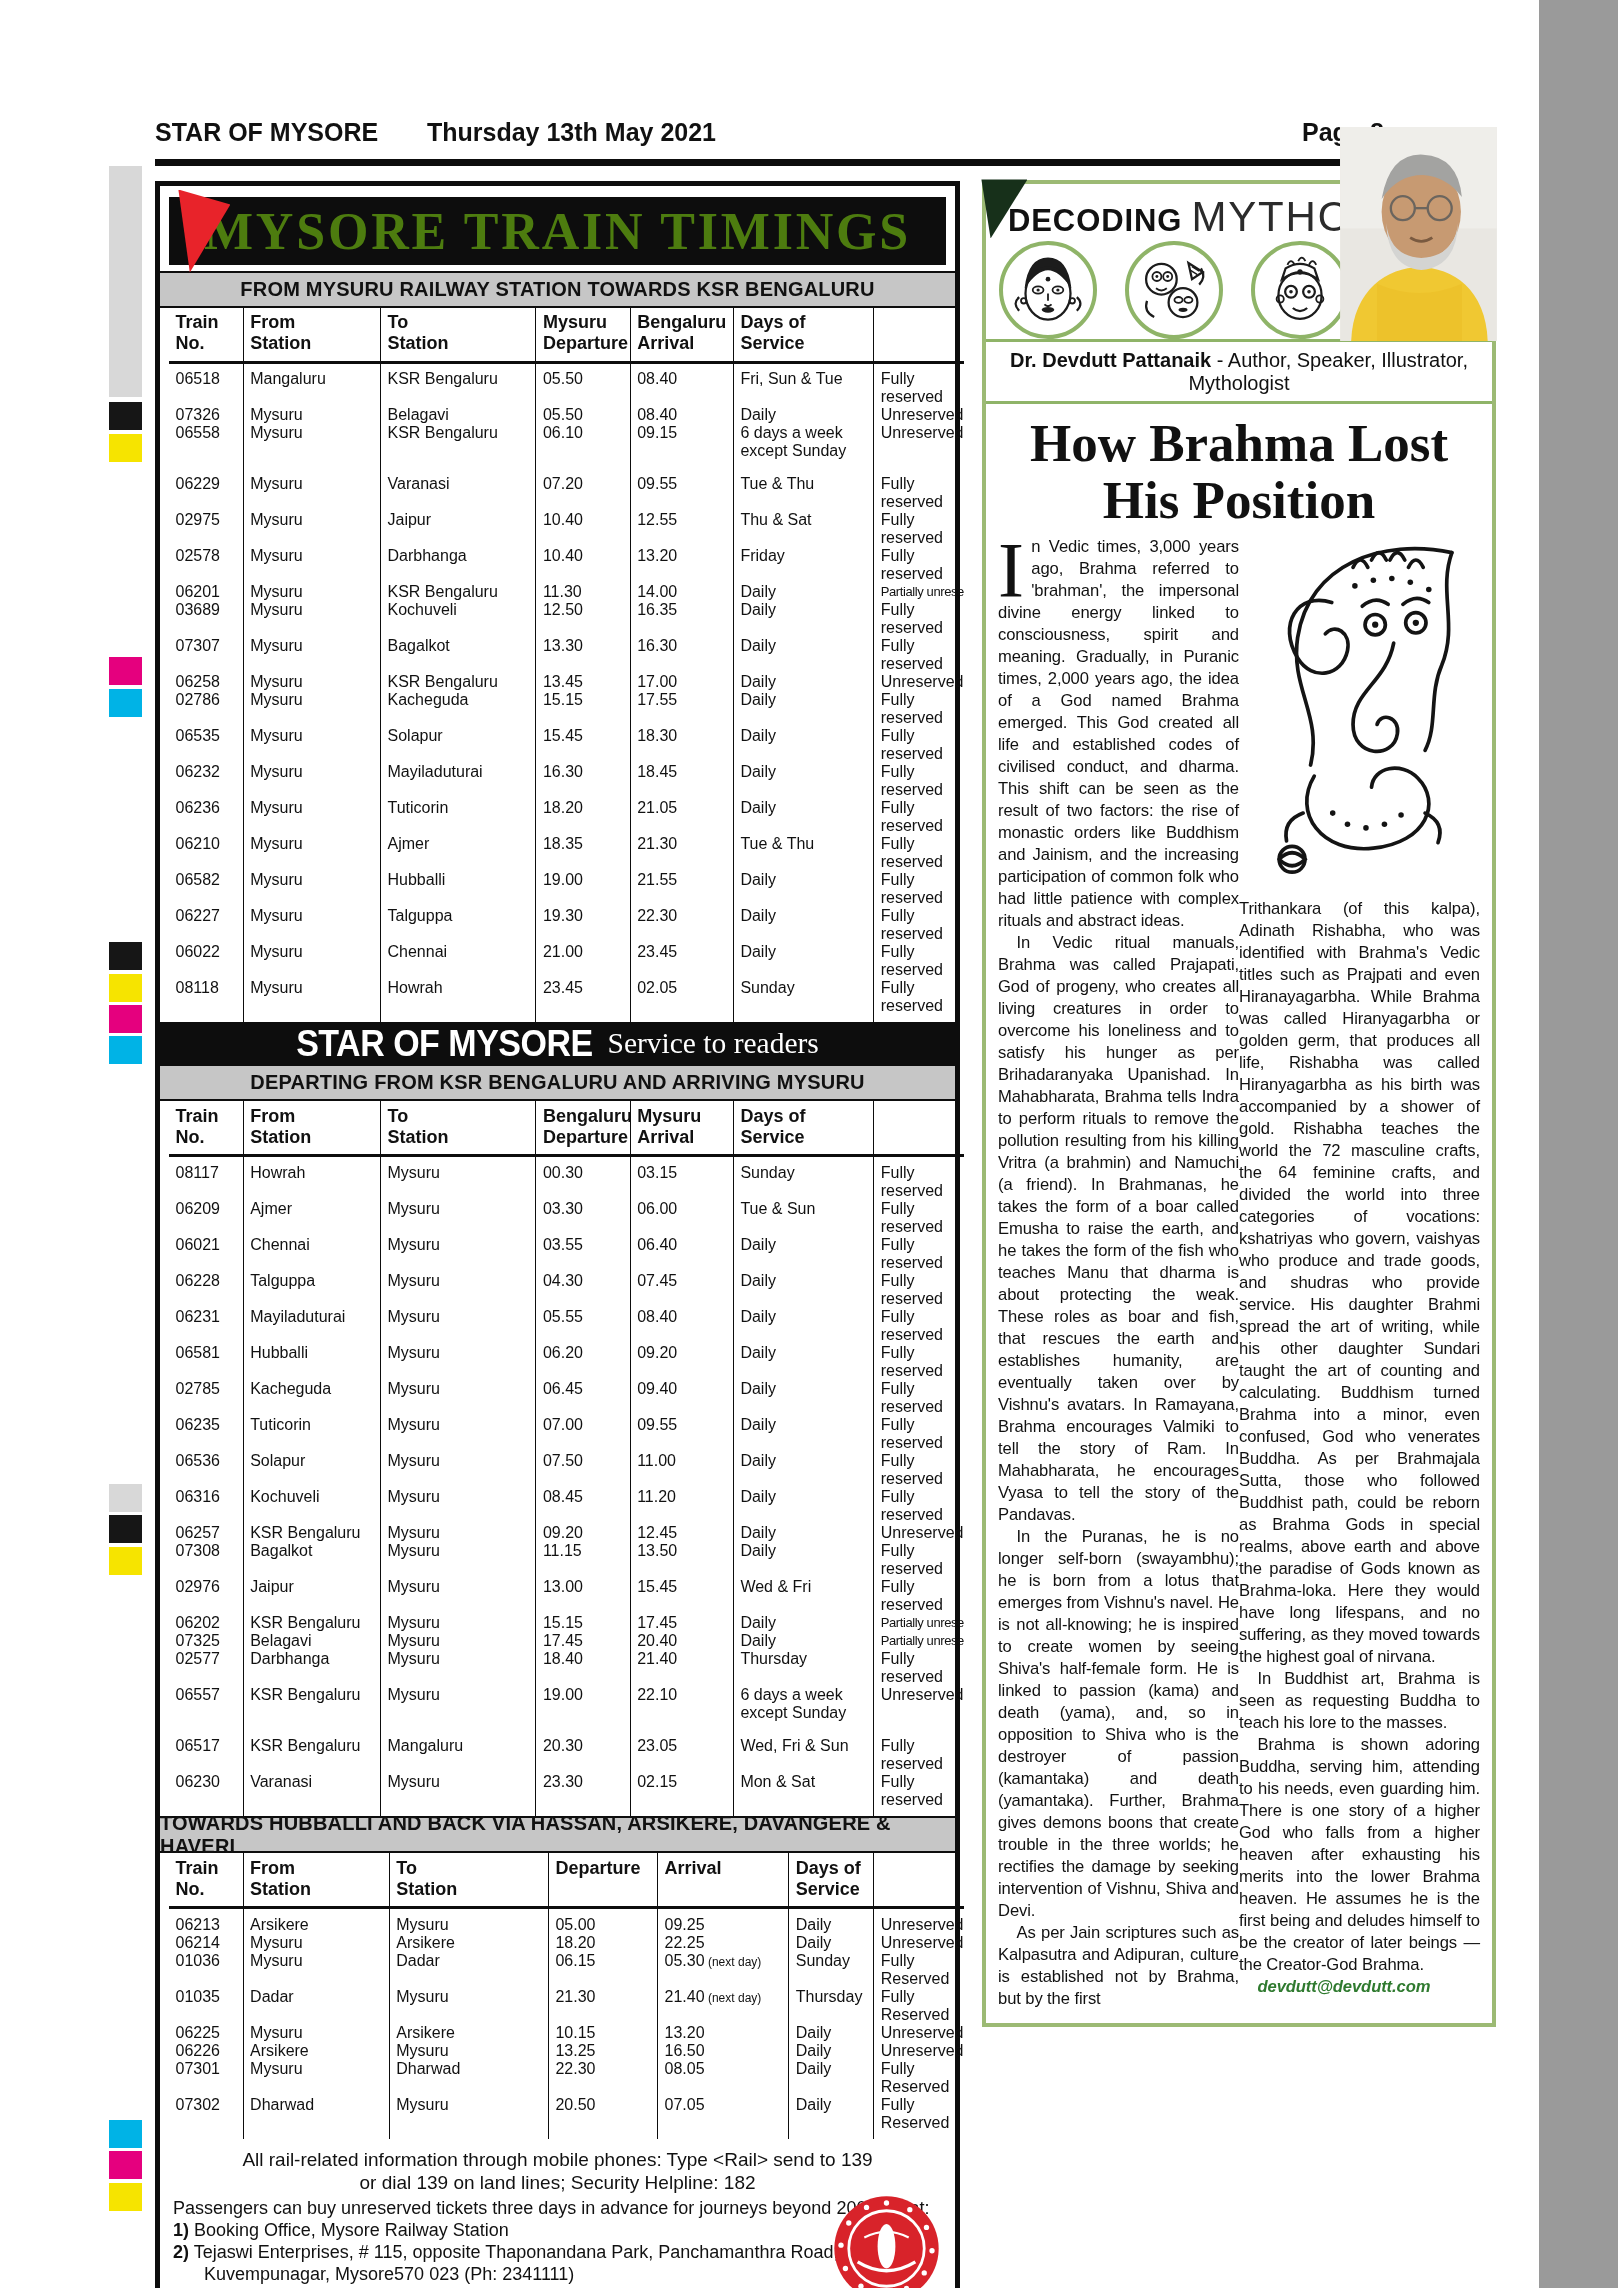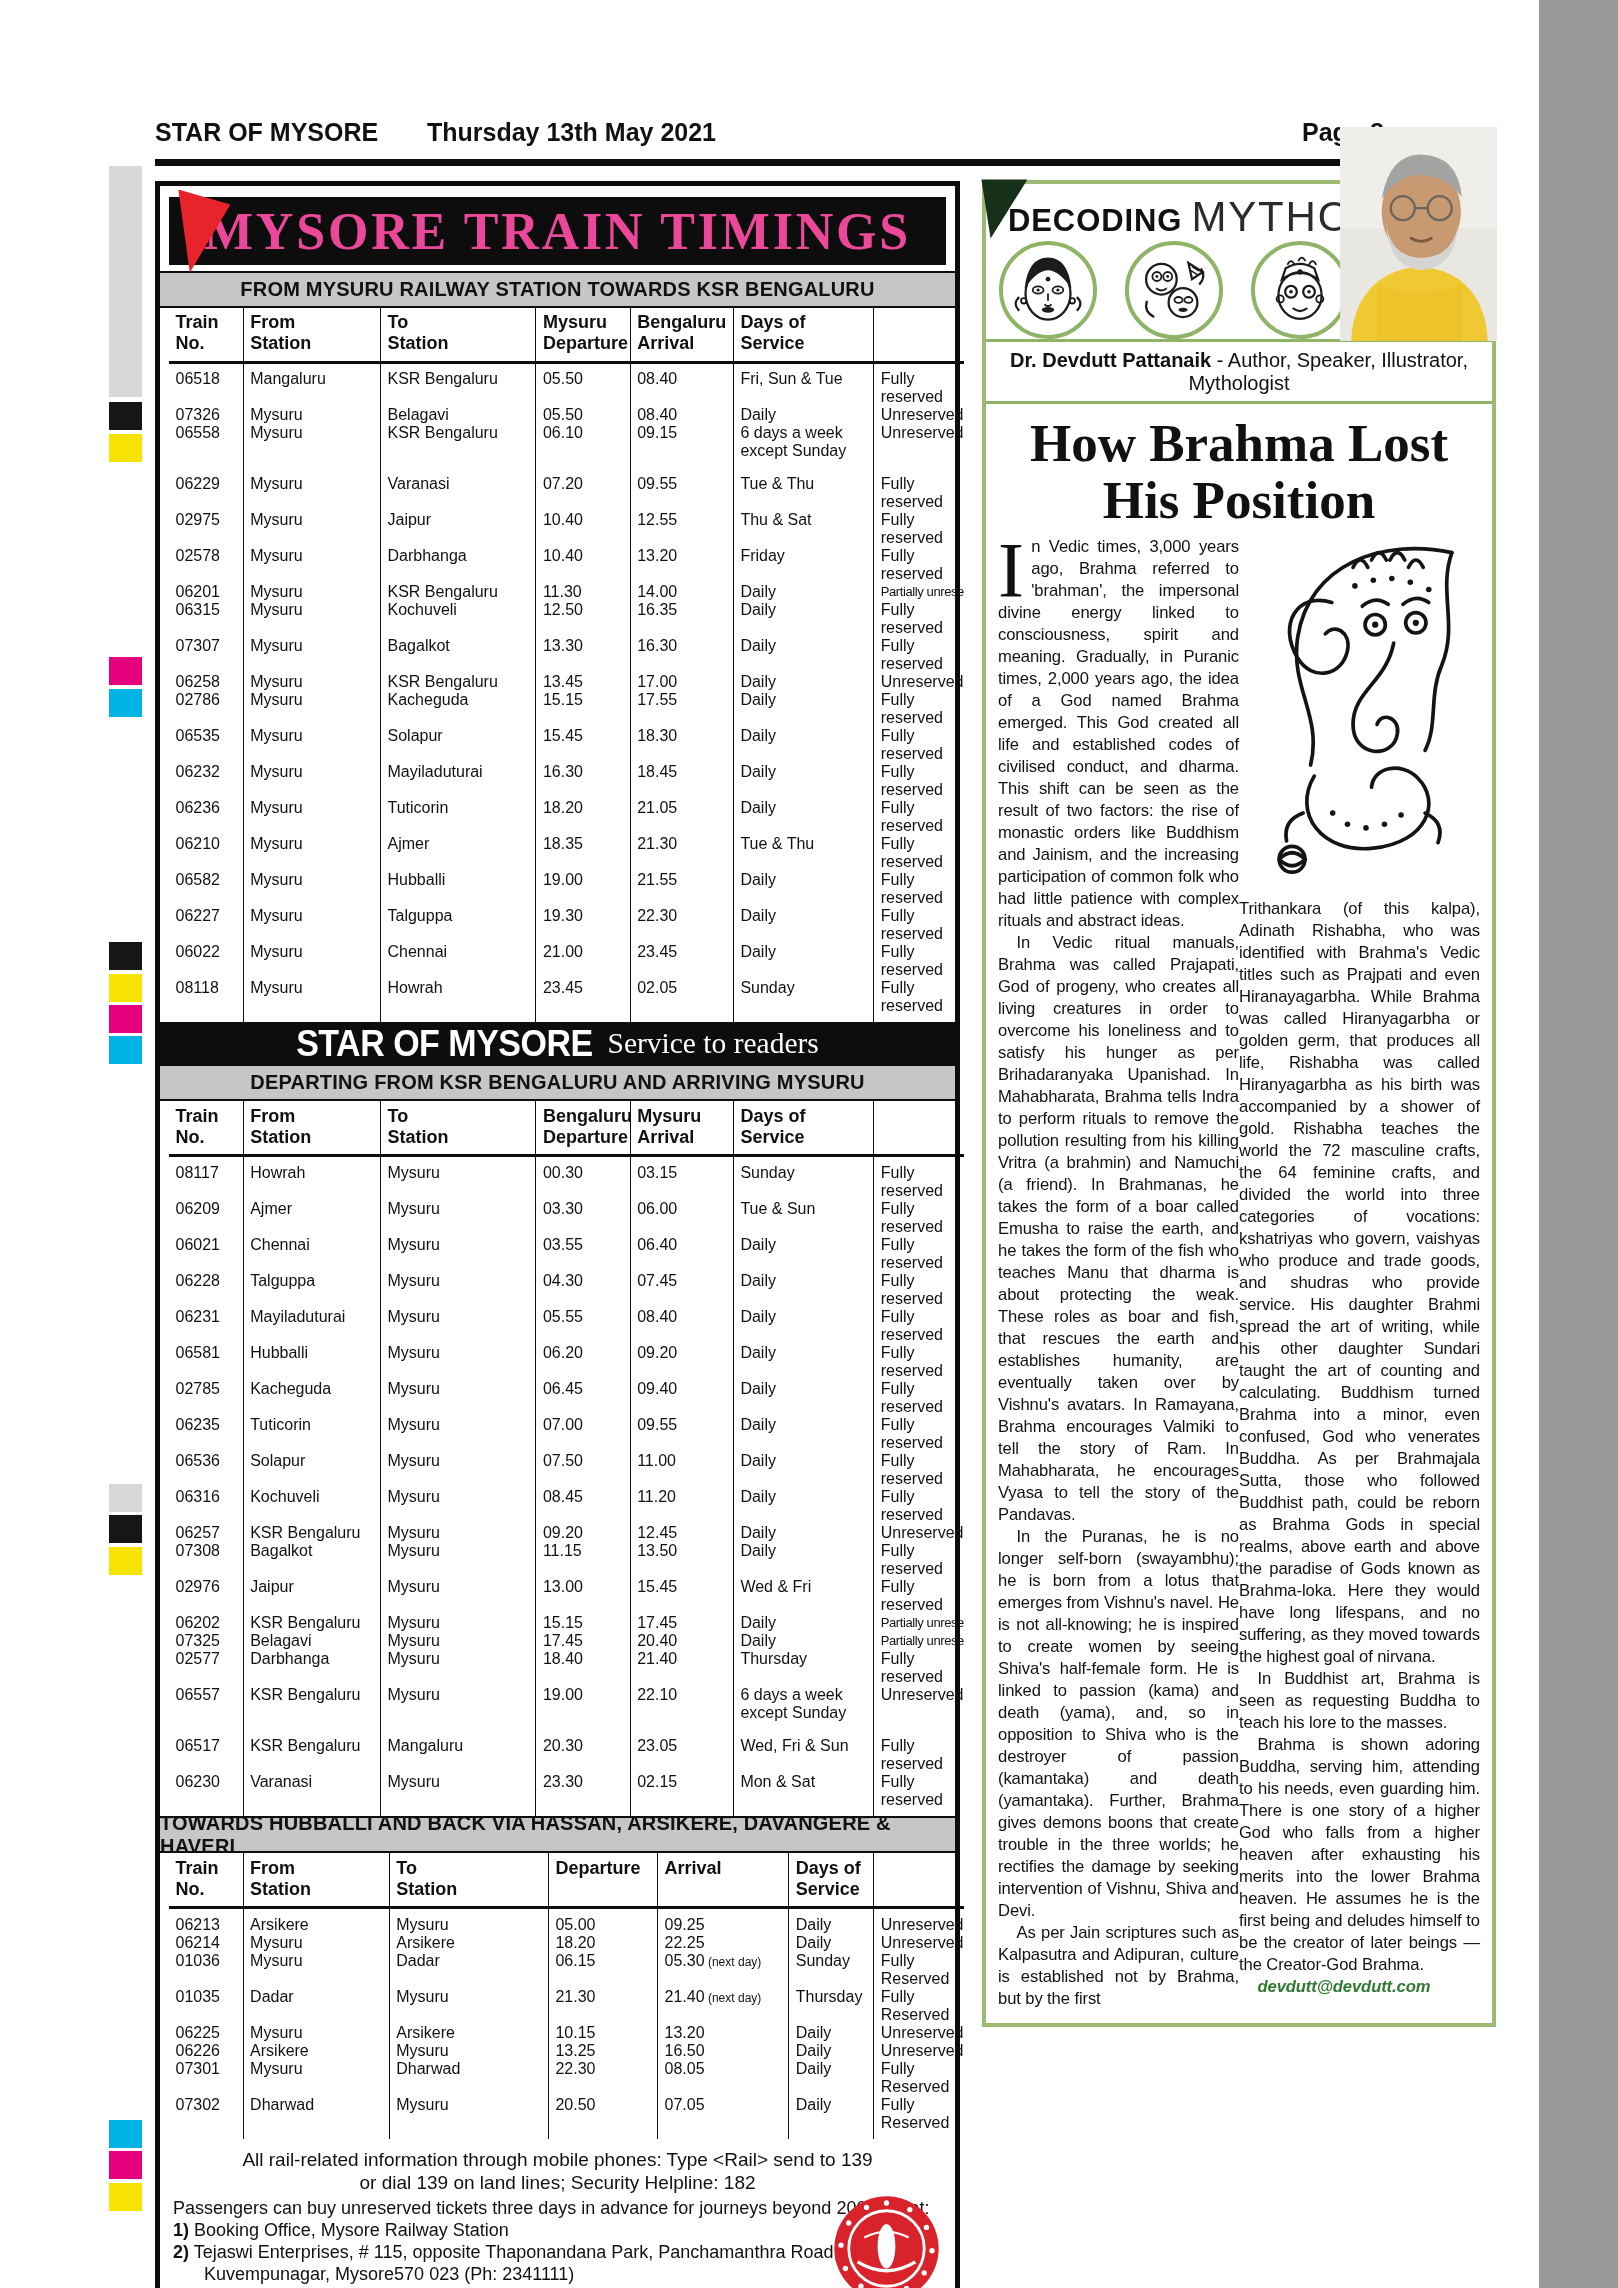--- a/index.html
+++ b/index.html
@@ -11,21 +11,21 @@
   .masthead{position:absolute;left:155px;top:118px;width:1340px;height:33px;font-weight:bold;font-size:25px;}
   .mh-brand{position:absolute;left:0;top:0;}
   .mh-date{position:absolute;left:272px;top:0;}
   .mh-page{position:absolute;right:111px;top:0;}
   .rule{position:absolute;left:155px;top:159px;width:1340px;height:6.5px;background:#0d0d0d;}
   
   .leftcol{position:absolute;left:155px;top:181px;width:805px;}
   .trainbox{border:5.5px solid #0d0d0d;background:#fff;}
   .banner1{position:relative;margin:11px 9.2px 5.5px;background:#0d0d0d;height:68px;
            display:flex;align-items:center;justify-content:center;}
-  .banner1 .t{font-family:"Liberation Serif",serif;font-weight:700;color:#ec4899;font-size:52px;letter-spacing:2.8px;}
+  .banner1 .t{font-family:"Liberation Serif",serif;font-weight:700;color:#4d7c0f;font-size:52px;letter-spacing:2.8px;}
   .flag{position:absolute;left:9.2px;top:-7.4px;width:52px;height:83px;background:#e8232a;
         clip-path:polygon(0 0,100% 18%,22% 100%);}
   .greybar{background:#c6c6c6;border-top:2.8px solid #0d0d0d;border-bottom:2.8px solid #0d0d0d;height:33px;
            display:flex;align-items:center;justify-content:center;font-weight:700;font-size:20px;letter-spacing:0.2px;}
   table.tt{width:100%;border-collapse:collapse;table-layout:fixed;margin-left:9px;}
   .tt th{text-align:left;vertical-align:top;padding:4.6px 6.5px 6.5px;border-bottom:3.7px solid #0d0d0d;
          font-size:18px;line-height:21px;white-space:pre-line;font-weight:700;}
   .tt td{vertical-align:top;padding:0 6.5px;font-size:16px;line-height:18px;overflow:hidden;}
   .tt th + th,.tt td + td{border-left:1.8px solid #0d0d0d;}
   .tt tbody tr:first-child td{padding-top:6.5px;}
@@ -196,21 +196,21 @@
               <tr>
                 <td>06201</td>
                 <td>Mysuru</td>
                 <td>KSR Bengaluru</td>
                 <td>11.30</td>
                 <td>14.00</td>
                 <td>Daily</td>
                 <td class="cond">Partially unreserved</td>
               </tr>
               <tr>
-                <td>06315</td>
+                <td>03689</td>
                 <td>Mysuru</td>
                 <td>Kochuveli</td>
                 <td>12.50</td>
                 <td>16.35</td>
                 <td>Daily</td>
                 <td>Fully reserved</td>
               </tr>
               <tr>
                 <td>07307</td>
                 <td>Mysuru</td>

